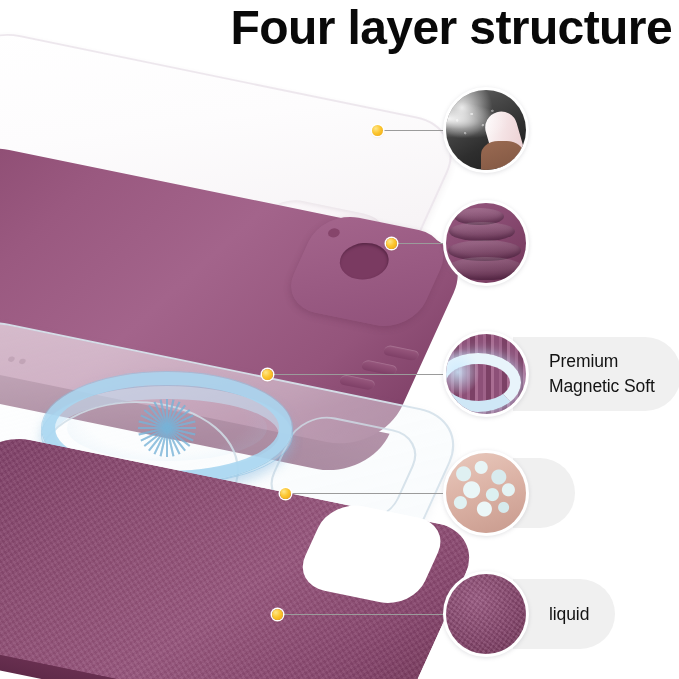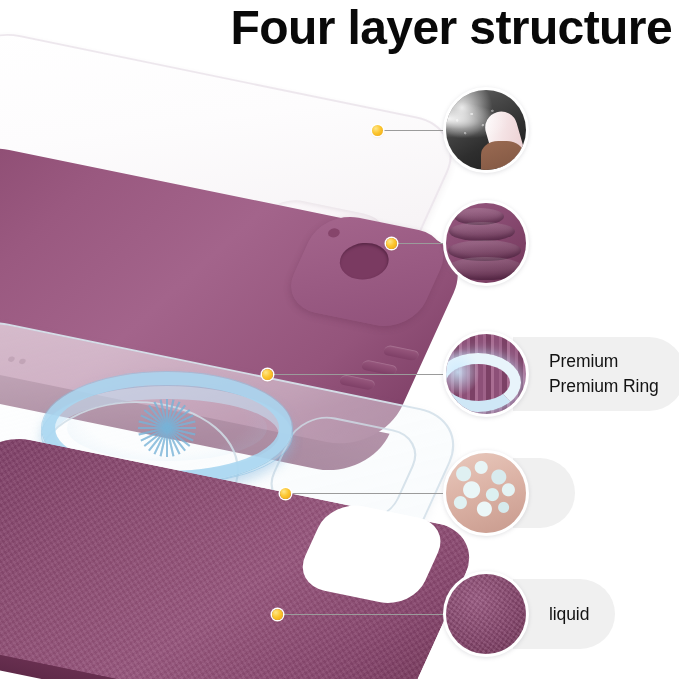--- a/index.html
+++ b/index.html
@@ -632,21 +632,21 @@
 
   <div class="callout" style="left:443px; top:328px;">
     <div class="thumb">
       <div class="art art-magnet">
         <div class="arc"></div>
         <div class="glow"></div>
       </div>
     </div>
     <div class="pill">
       <span>Premium</span>
-      <span>Premium Ring</span>
+      <span>Magnetic Soft</span>
     </div>
   </div>
 
   <div class="callout" style="left:443px; top:447px;">
     <div class="thumb">
       <div class="art art-pellets">
         <div class="grains"></div>
       </div>
     </div>
     <div class="pill">

